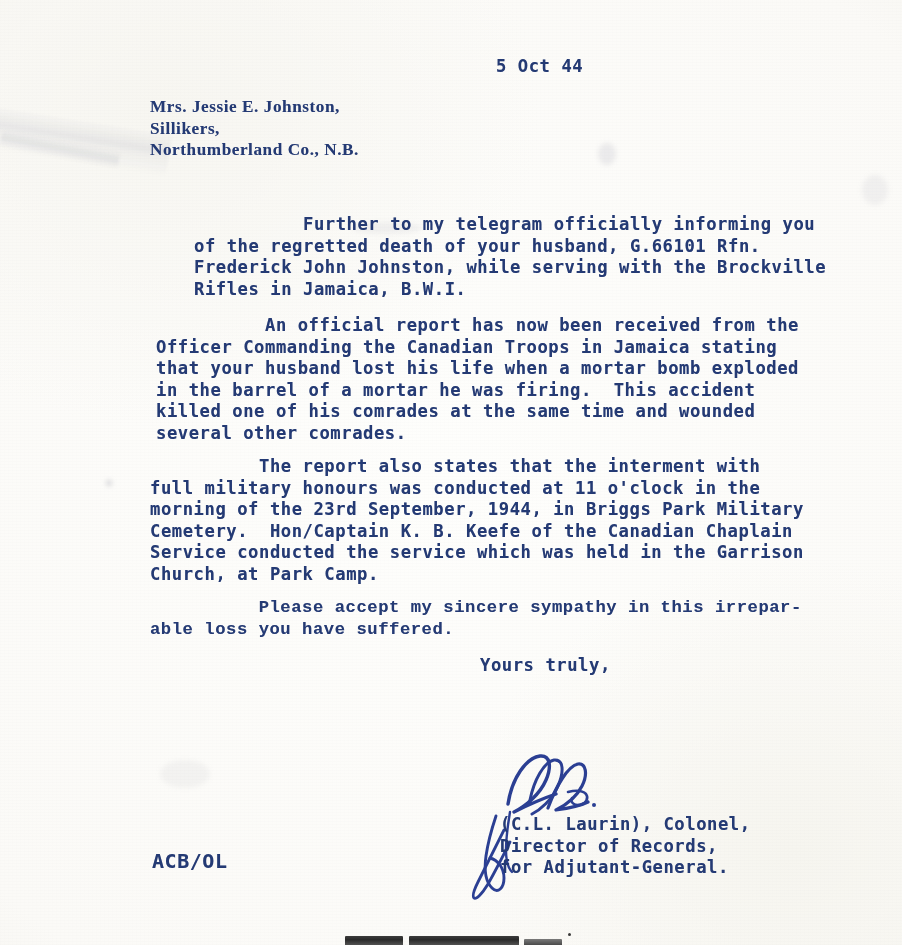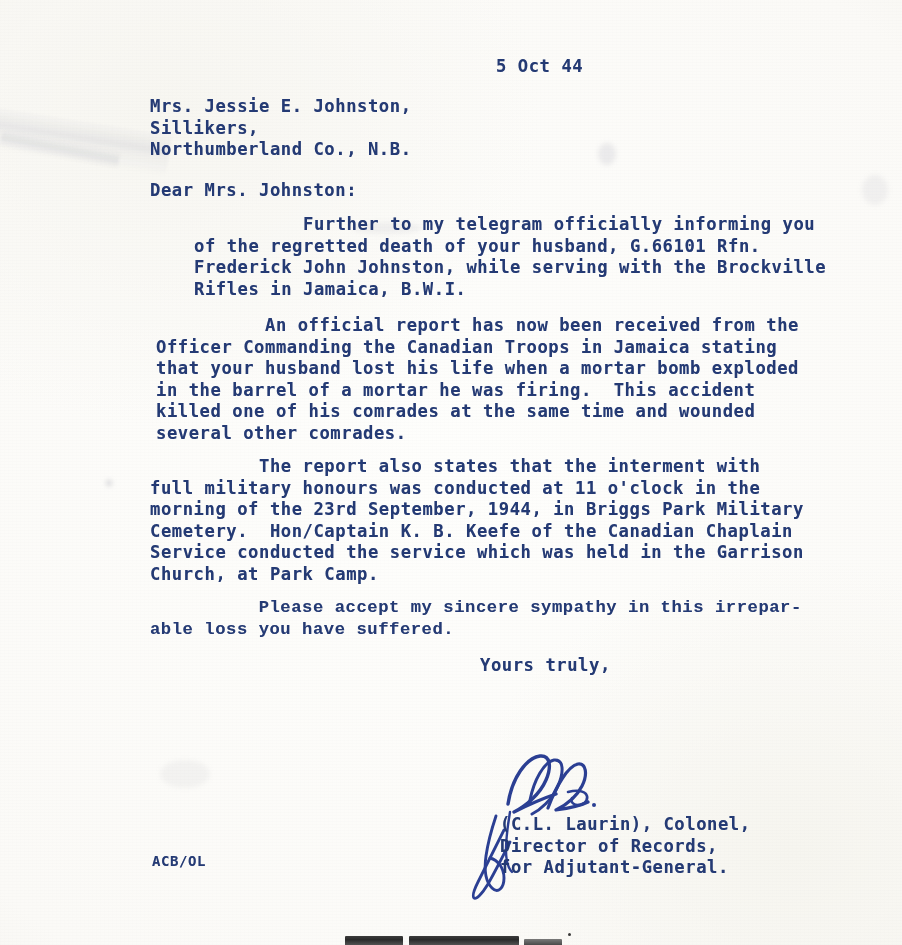--- a/index.html
+++ b/index.html
@@ -73,29 +73,29 @@
     font-family: "DejaVu Sans Mono", "Liberation Mono", monospace;
     font-size: 17.2px;
     letter-spacing: .55px;
     line-height: 21.6px;
     color: #243a74;
     font-weight: 700;
     text-shadow: 0 0 .6px rgba(36,58,116,.35);
   }
 
   .date-line   { left: 496px; top: 56px; }
-  .address     { left: 150px; top: 96px; }
+  .address     { left: 150px; top: 96px; font-family: Liberation Serif, serif; }
   .salutation  { left: 150px; top: 180px; }
   .para1       { left: 150px; top: 214px; margin-left: 44px; }
   .para2       { left: 156px; top: 315px; }
   .para3       { left: 150px; top: 456px; }
   .para4       { left: 150px; top: 597px; font-family: Liberation Mono, monospace; }
   .closing     { left: 480px; top: 655px; }
   .sigblock    { left: 500px; top: 814px; }
-  .refcode     { left: 152px; top: 851px; font-size: 14px; }
+  .refcode     { left: 152px; top: 851px; font-size: 20px; }
 
   
   .signature {
     position: absolute;
     left: 452px;
     top: 742px;
     width: 170px;
     height: 160px;
     pointer-events: none;
   }
@@ -145,21 +145,20 @@
   <div class="smudge" style="left:106px; top:480px; width:6px; height:6px; background:rgba(120,122,140,.28);"></div>
   <div class="smudge" style="left:862px; top:175px; width:26px; height:30px; background:rgba(150,152,170,.10);"></div>
   <div class="smudge" style="left:160px; top:760px; width:50px; height:28px; background:rgba(150,152,170,.09);"></div>
 
   <div class="typed date-line">5 Oct 44</div>
 
   <div class="typed address">Mrs. Jessie E. Johnston,
 Sillikers,
 Northumberland Co., N.B.</div>
 
-  <div class="typed salutation">Dear Mrs. Johnston:</div>
 
   <div class="typed para1">          Further to my telegram officially informing you
 of the regretted death of your husband, G.66101 Rfn.
 Frederick John Johnston, while serving with the Brockville
 Rifles in Jamaica, B.W.I.</div>
 
   <div class="typed para2">          An official report has now been received from the
 Officer Commanding the Canadian Troops in Jamaica stating
 that your husband lost his life when a mortar bomb exploded
 in the barrel of a mortar he was firing.  This accident

